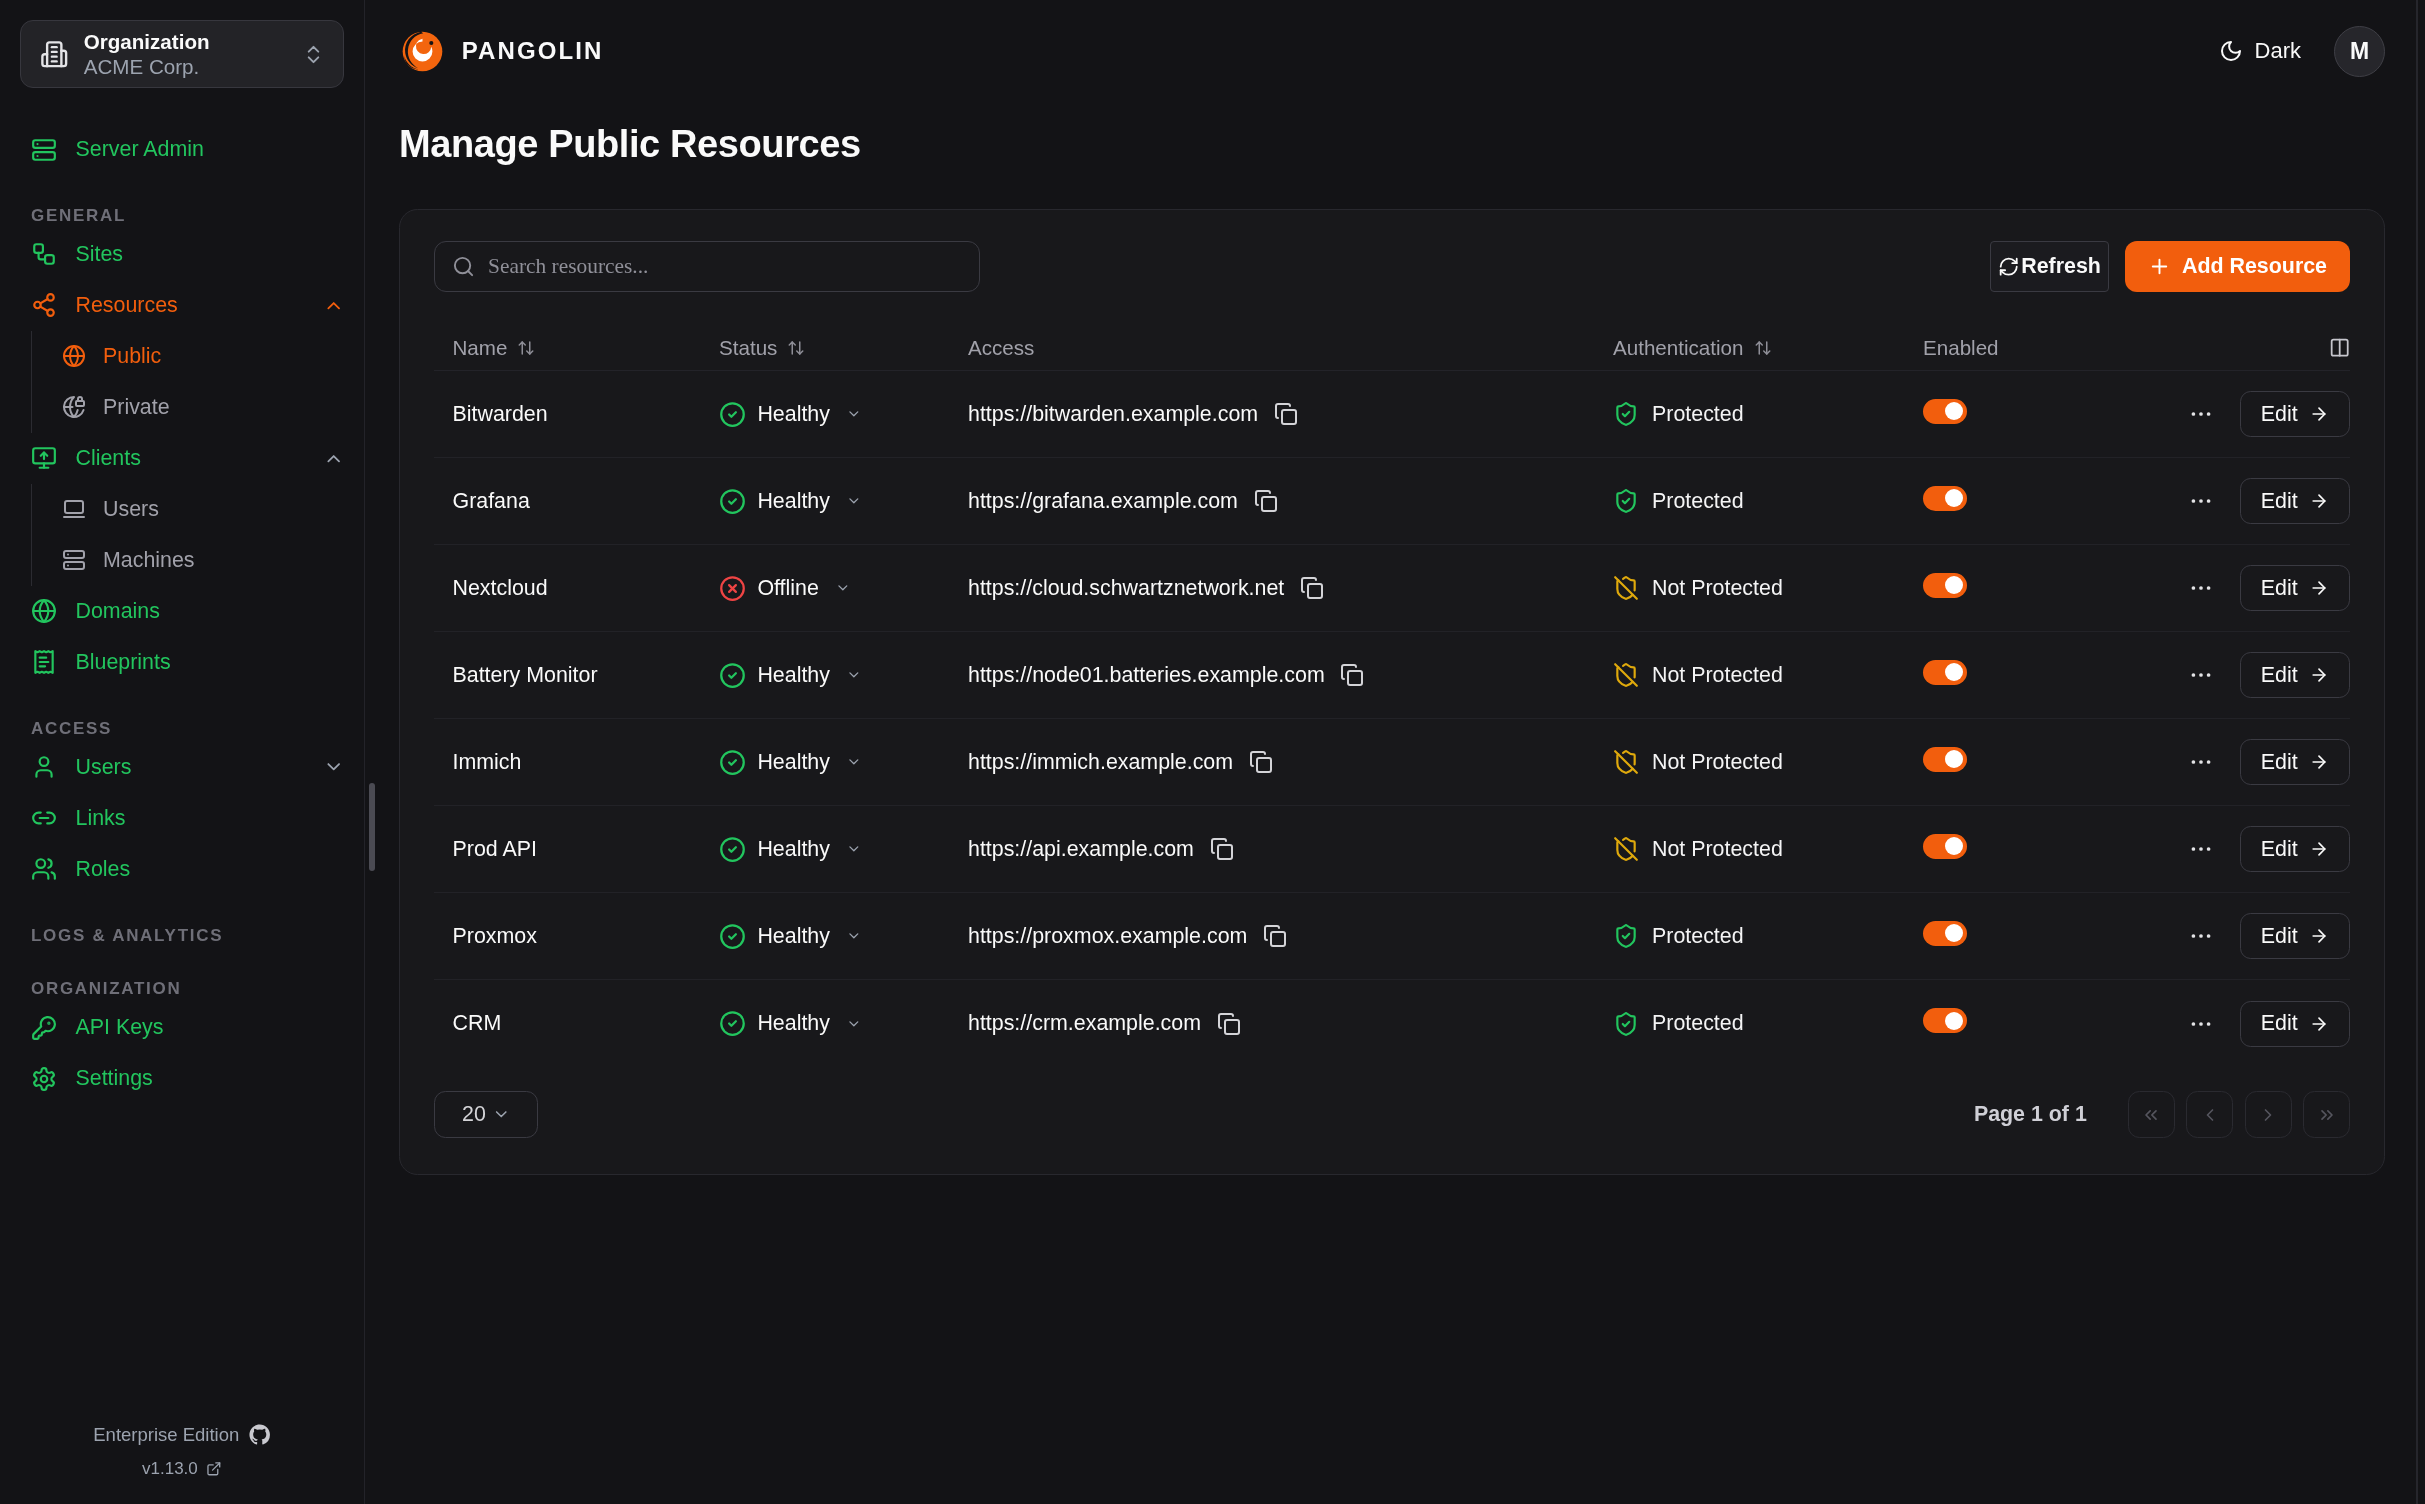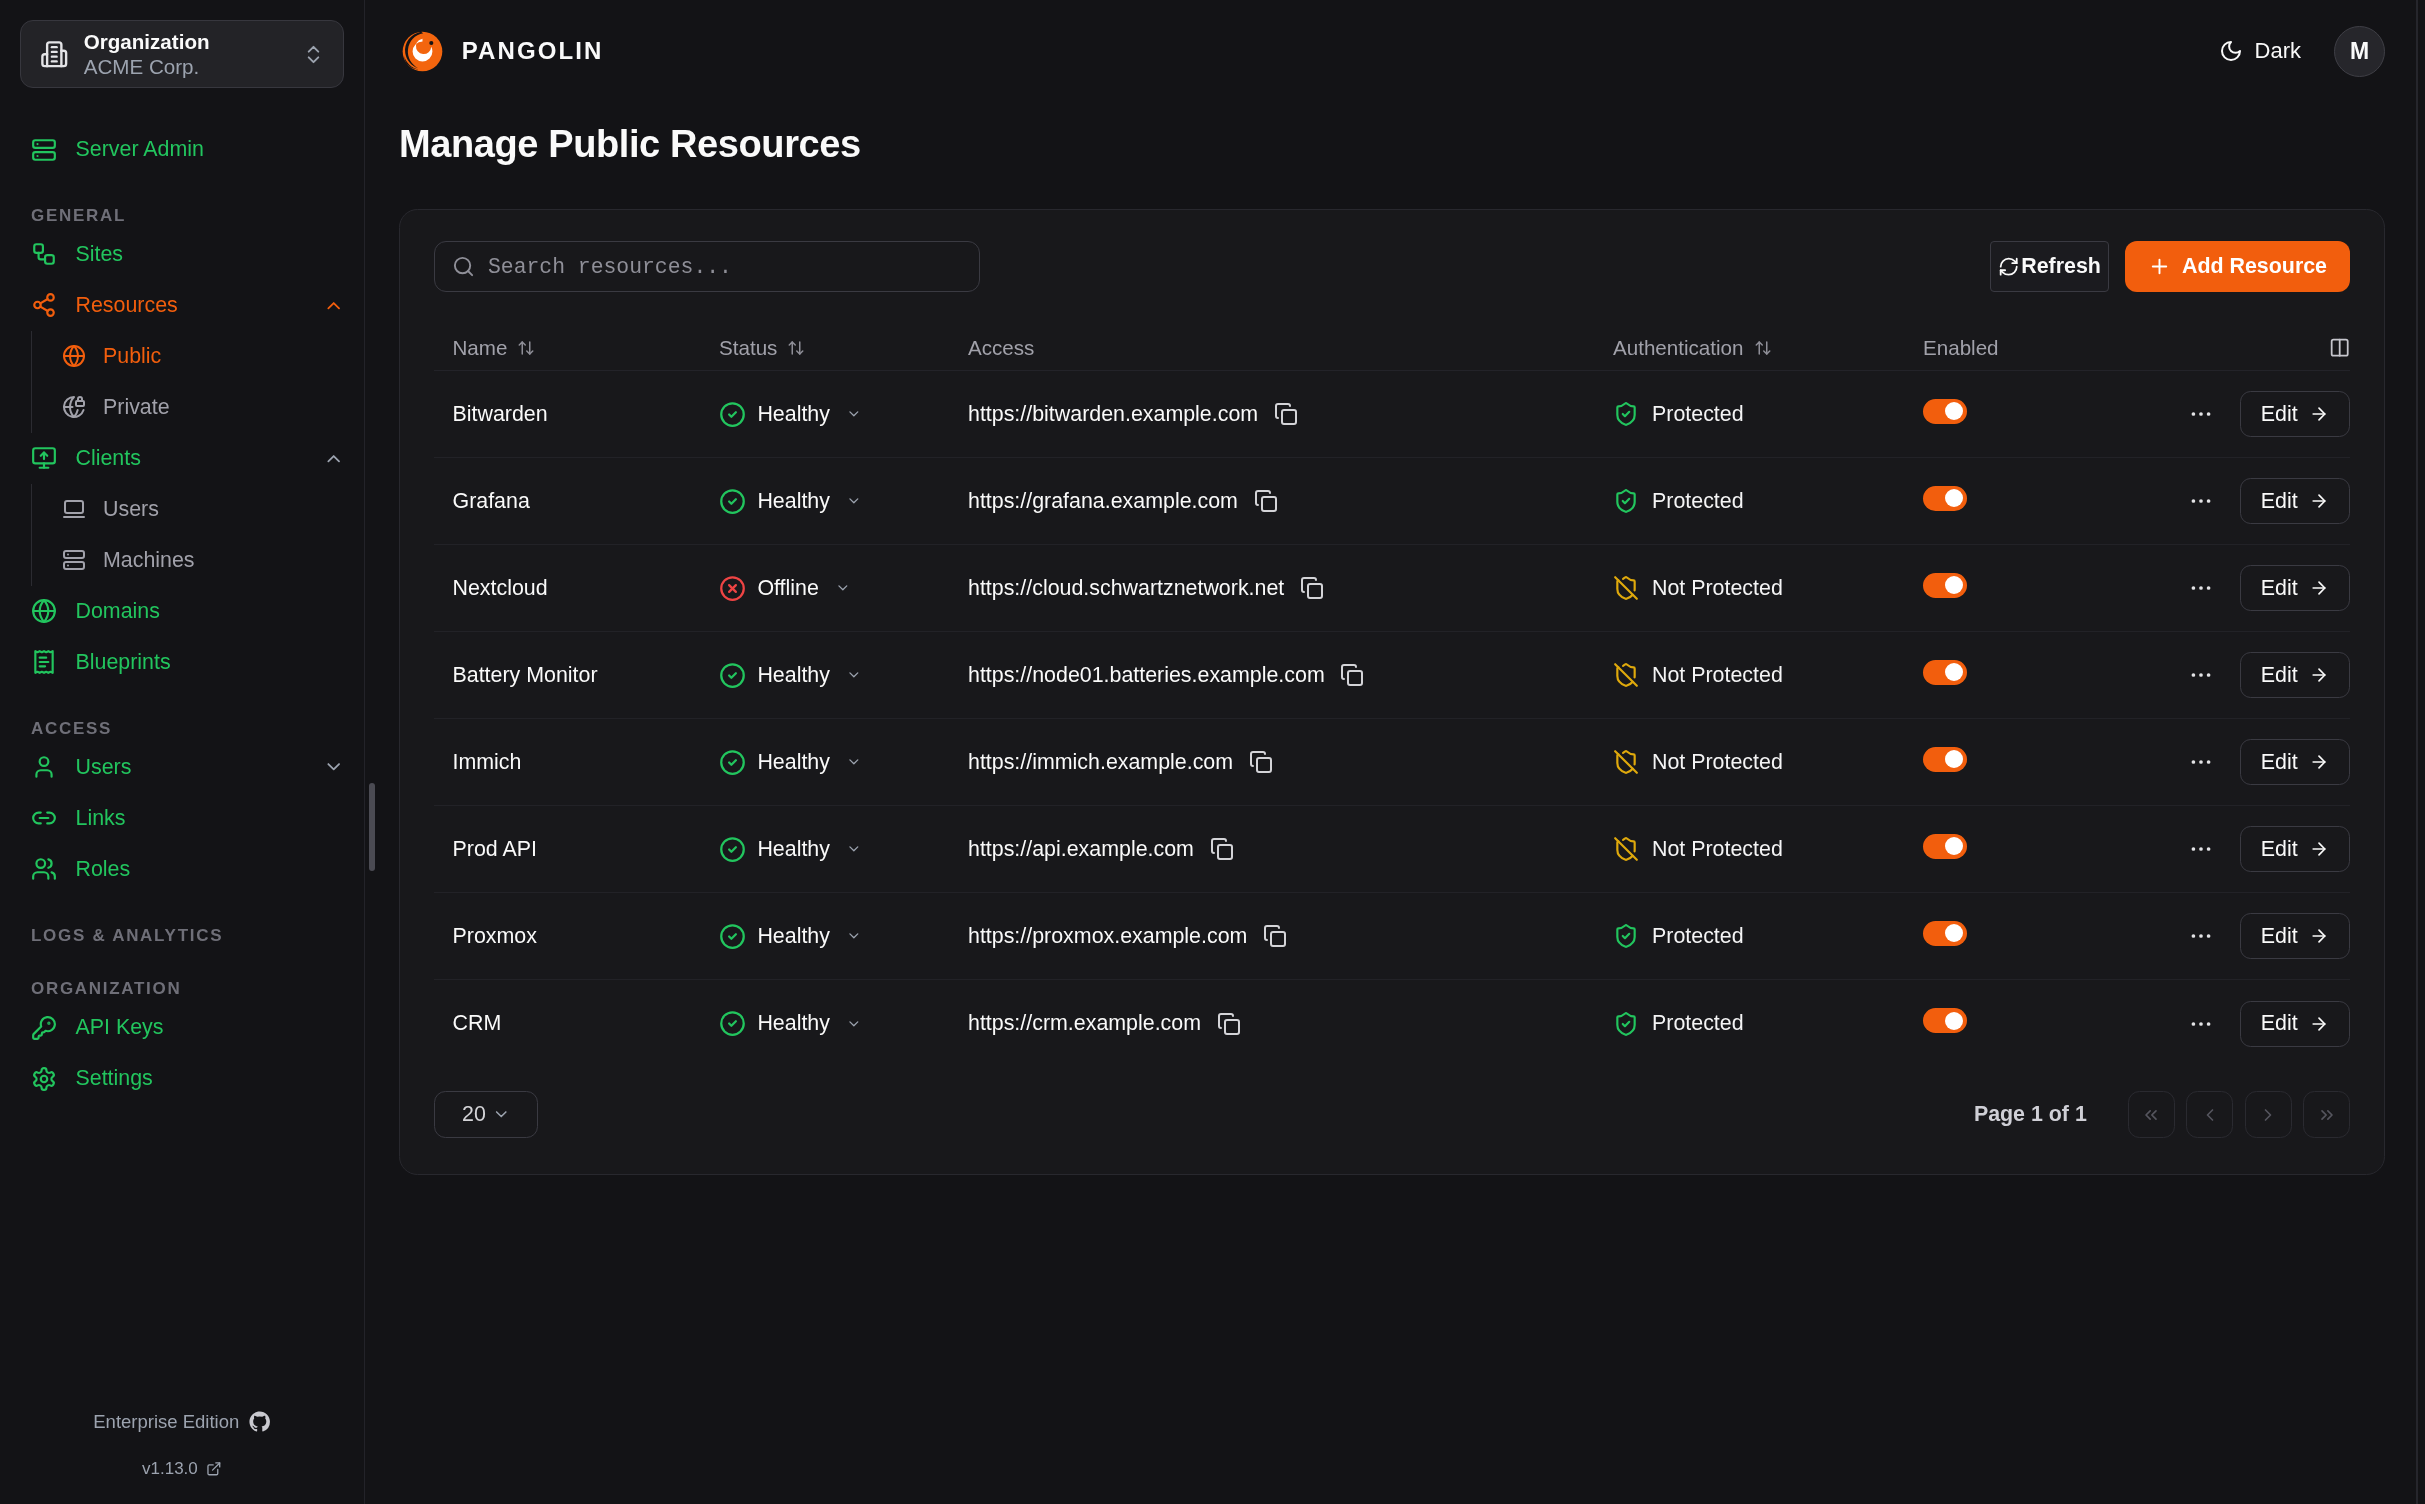--- a/index.html
+++ b/index.html
@@ -27,21 +27,21 @@
   .nav-item.active{color:var(--accent)}
   .nav-item .chev{margin-left:auto;color:#9ca3af}
   .nav-item.active .chev{color:var(--accent)}
   .section-label{font-size:17px;font-weight:700;letter-spacing:1.7px;color:var(--muted);margin:31px 0 2.8px}
   .subtree{border-left:1.4px solid #2b2b31;padding-left:30px;display:flex;flex-direction:column}
   .nav-sub{display:flex;align-items:center;gap:17px;height:51px;font-size:21.4px;color:#a1a1aa;cursor:pointer}
   .nav-sub.active{color:var(--accent)}
   .sidebar-footer{margin-top:auto;padding:21.4px 0 26px;text-align:center;color:#9ca3af}
   .ed-row{display:flex;align-items:center;justify-content:center;gap:10px;font-size:18.5px}
   .ed-row .gh{color:#c9c9cf;cursor:pointer}
-  .ver-row{display:flex;align-items:center;justify-content:center;gap:8.5px;font-size:17px;margin-top:26px;cursor:pointer}
+  .ver-row{display:flex;align-items:center;justify-content:center;gap:8.5px;font-size:17px;margin-top:13px;cursor:pointer}
   .side-thumb{position:absolute;left:369px;top:783px;width:6.4px;height:88px;background:#4b4b53;border-radius:3.6px}
   .win-scroll{position:absolute;right:8.5px;top:0;bottom:0;width:1.4px;background:#26262c}
 
   
   main{flex:1;display:flex;flex-direction:column;padding:0 41px 0 34px;min-width:0}
   .topbar{margin-top:17px;height:68px;display:flex;align-items:center;justify-content:space-between}
   .brand{display:flex;align-items:center;gap:15.7px}
   .brand-name{font-size:24px;font-weight:700;letter-spacing:2.1px}
   .top-right{display:flex;align-items:center;gap:33px}
   .theme-toggle{display:flex;align-items:center;gap:11.4px;background:none;border:none;color:#fafafa;
@@ -49,21 +49,21 @@
   .avatar{width:51px;height:51px;border-radius:50%;background:#26262b;border:1.4px solid #3f3f46;color:#fafafa;
     font-size:23px;font-weight:700;display:flex;align-items:center;justify-content:center;cursor:pointer;font-family:inherit}
   .page-title{font-size:38px;font-weight:700;margin-top:38px;letter-spacing:-0.4px}
   .page-sub{font-size:23.5px;color:var(--text2);margin-top:14.2px}
 
   
   .card{margin-top:43px;background:var(--card);border:1.4px solid var(--border);border-radius:18.5px;padding:31px 34px 36px}
   .toolbar{display:flex;align-items:center;justify-content:space-between}
   .search{width:546px;height:51px;border:1.4px solid var(--inbrd);border-radius:12px;display:flex;align-items:center;
     gap:13px;padding:0 17px;color:#8f8f98;background:transparent}
-  .search input{flex:1;background:none;border:none;outline:none;color:#7dd3fc;font-size:21.4px;font-family:Liberation Mono, monospace}
+  .search input{flex:1;background:none;border:none;outline:none;color:#7dd3fc;font-size:21.4px;font-family:Liberation Serif, serif}
   .search input::placeholder{color:#8f8f98}
   .toolbar-actions{display:flex;gap:15.7px}
   .btn-refresh{height:51px;padding:0 7px;border:1.4px solid var(--inbrd);border-radius:4px;background:#1b1b1f;
     color:#fafafa;font-size:21.4px;font-weight:700;font-family:inherit;display:flex;align-items:center;gap:2px;cursor:pointer}
   .btn-add{height:51px;padding:0 23px;border:none;border-radius:12px;background:var(--accent);color:#fff;
     font-size:21.4px;font-weight:700;font-family:inherit;display:flex;align-items:center;gap:11.4px;cursor:pointer}
 
   .tgrid{display:grid;grid-template-columns:285px 249px 645px 310px 214px 1fr;align-items:center}
   .thead{margin-top:33px;height:46px;border-bottom:1.4px solid #232329;color:var(--text2);font-size:20.6px}
   .th{display:flex;align-items:center;gap:10px}

